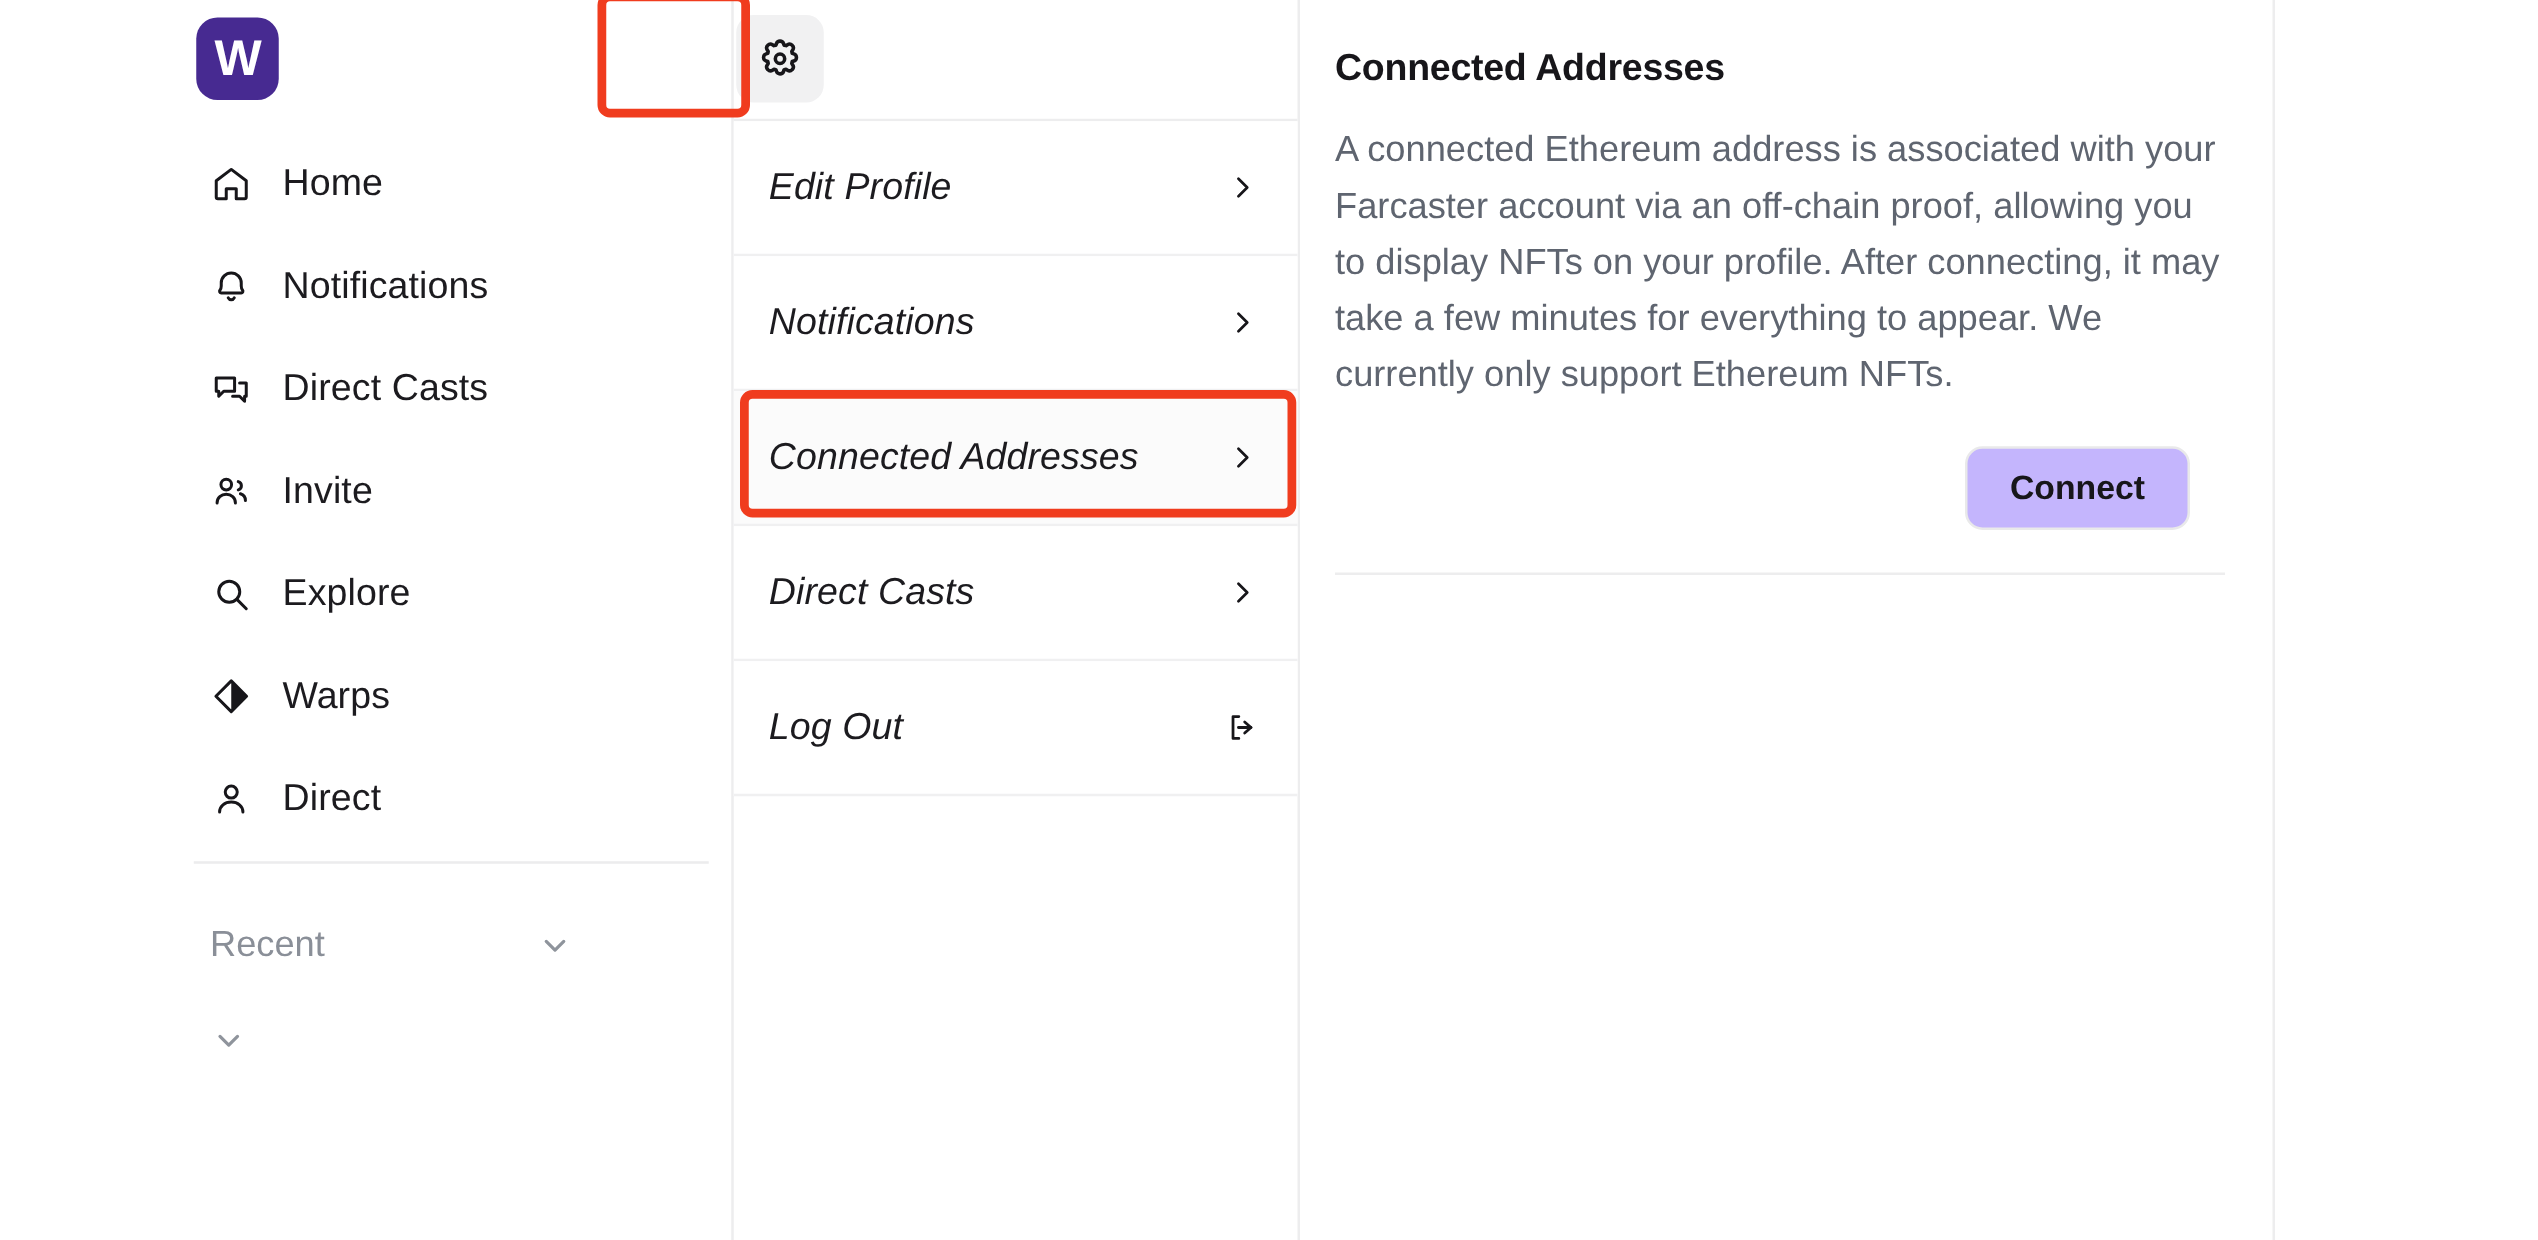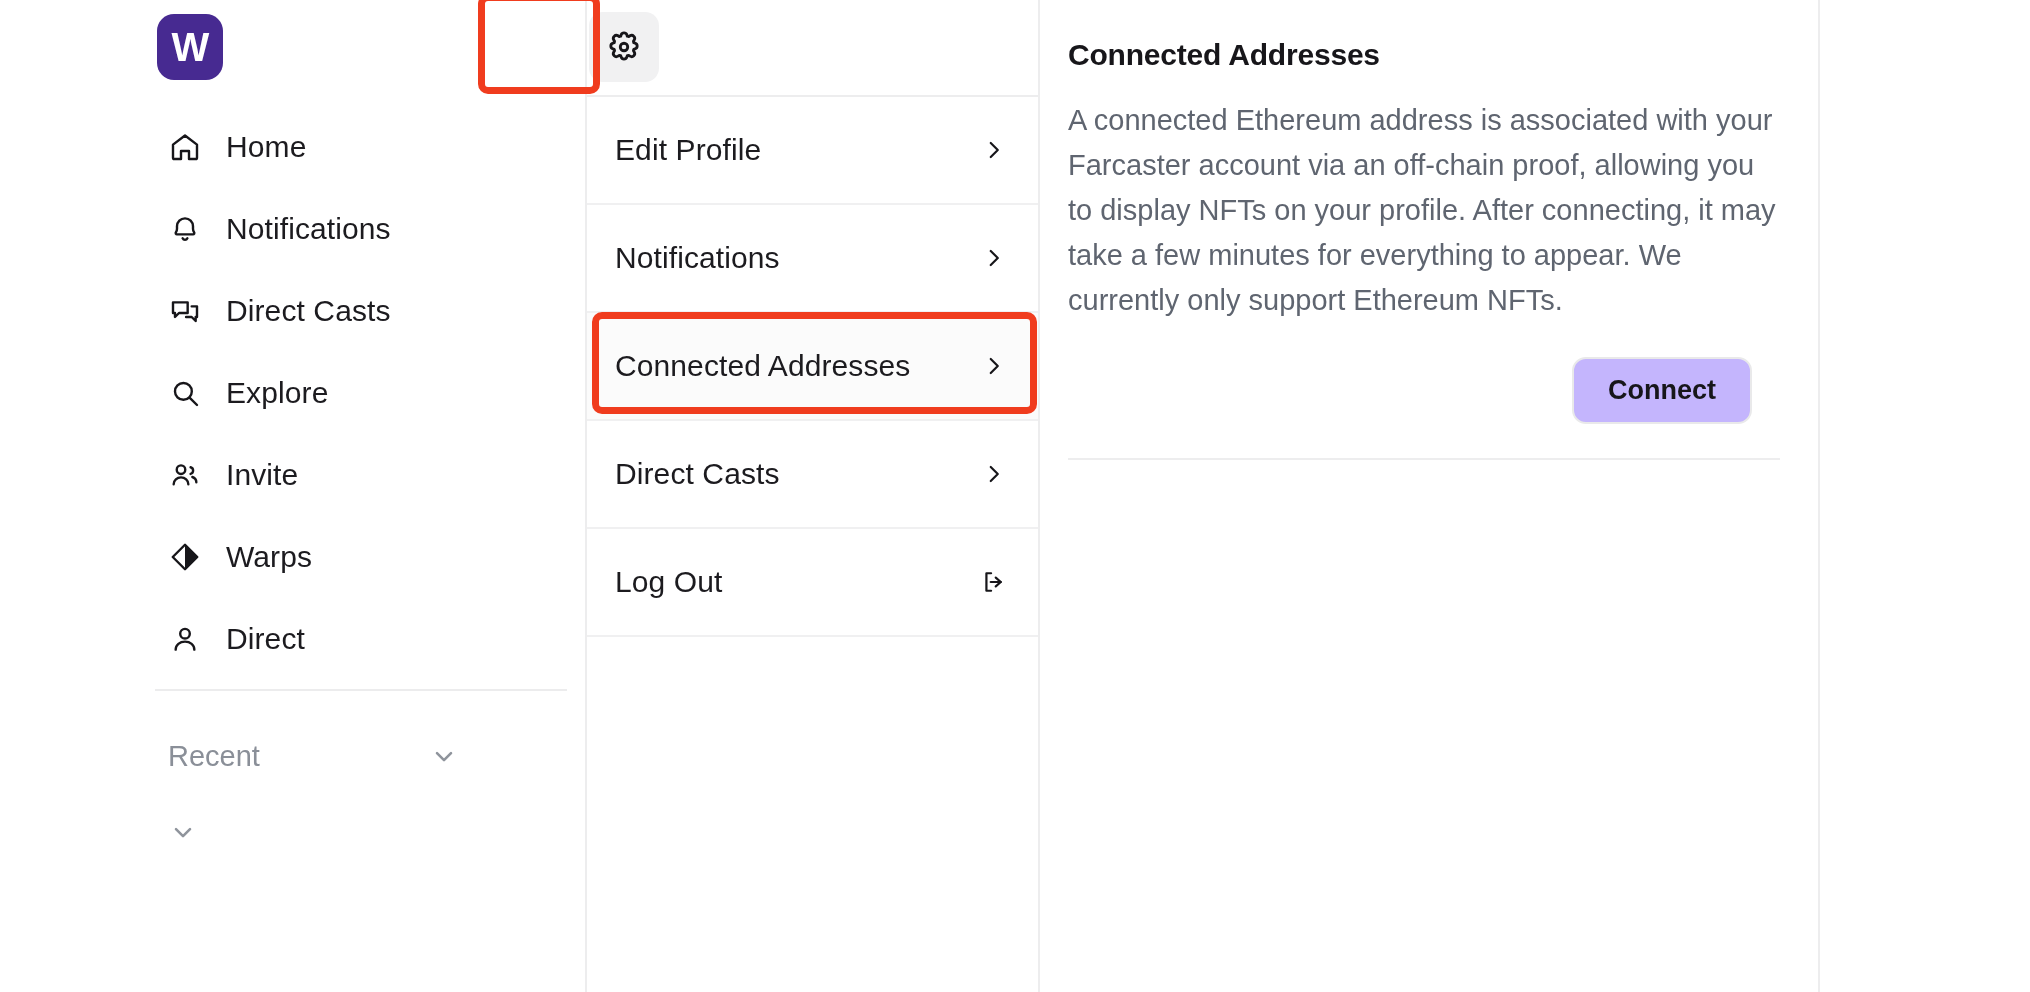--- a/index.html
+++ b/index.html
@@ -128,20 +128,21 @@
   
   .middle {
     position: relative;
     width: 455px;
     flex: 0 0 455px;
     height: 992px;
     box-sizing: border-box;
     border-left: 2px solid #ededee;
     border-right: 2px solid #ededee;
     background: #ffffff;
+    font-style: italic;
   }
 
   .middle-header {
     position: relative;
     height: 95px;
     box-sizing: border-box;
     display: flex;
     align-items: center;
   }
   .gear-btn {
@@ -316,37 +317,37 @@
             <path d="M3 5.5h11v8H7.5L4.5 16.5v-3H3z"></path>
             <path d="M17 8.5h4v8h-1v3l-3-3h-4.2"></path>
           </svg>
         </span>
         <span class="nav-label">Direct Casts</span>
       </div>
 
       <div class="nav-item">
         <span class="nav-icon">
           <svg width="32" height="32" viewBox="0 0 24 24" fill="none" stroke="#17161a" stroke-width="1.8" stroke-linecap="round" stroke-linejoin="round">
-            <circle cx="10.8" cy="10.8" r="6.3"></circle>
-            <path d="M15.4 15.4 21 21"></path>
-          </svg>
-        </span>
-        <span class="nav-label">Explore</span>
-      </div>
-
-      <div class="nav-item">
-        <span class="nav-icon">
-          <svg width="32" height="32" viewBox="0 0 24 24" fill="none" stroke="#17161a" stroke-width="1.8" stroke-linecap="round" stroke-linejoin="round">
             <circle cx="9" cy="8" r="3.2"></circle>
             <path d="M3.5 19c0-3.1 2.5-5.2 5.5-5.2s5.5 2.1 5.5 5.2"></path>
             <path d="M16.2 6.2a2.6 2.6 0 0 1 0 5"></path>
             <path d="M17.5 13.5c1.8.6 3 2.1 3 4"></path>
           </svg>
         </span>
         <span class="nav-label">Invite</span>
+      </div>
+
+      <div class="nav-item">
+        <span class="nav-icon">
+          <svg width="32" height="32" viewBox="0 0 24 24" fill="none" stroke="#17161a" stroke-width="1.8" stroke-linecap="round" stroke-linejoin="round">
+            <circle cx="10.8" cy="10.8" r="6.3"></circle>
+            <path d="M15.4 15.4 21 21"></path>
+          </svg>
+        </span>
+        <span class="nav-label">Explore</span>
       </div>
 
       <div class="nav-item">
         <span class="nav-icon">
           <svg width="32" height="32" viewBox="0 0 24 24">
             <path d="M12 2.8 21.2 12 12 21.2 2.8 12z" fill="none" stroke="#17161a" stroke-width="1.8" stroke-linejoin="round"></path>
             <path d="M12 2.8 21.2 12 12 21.2z" fill="#17161a"></path>
           </svg>
         </span>
         <span class="nav-label">Warps</span>

